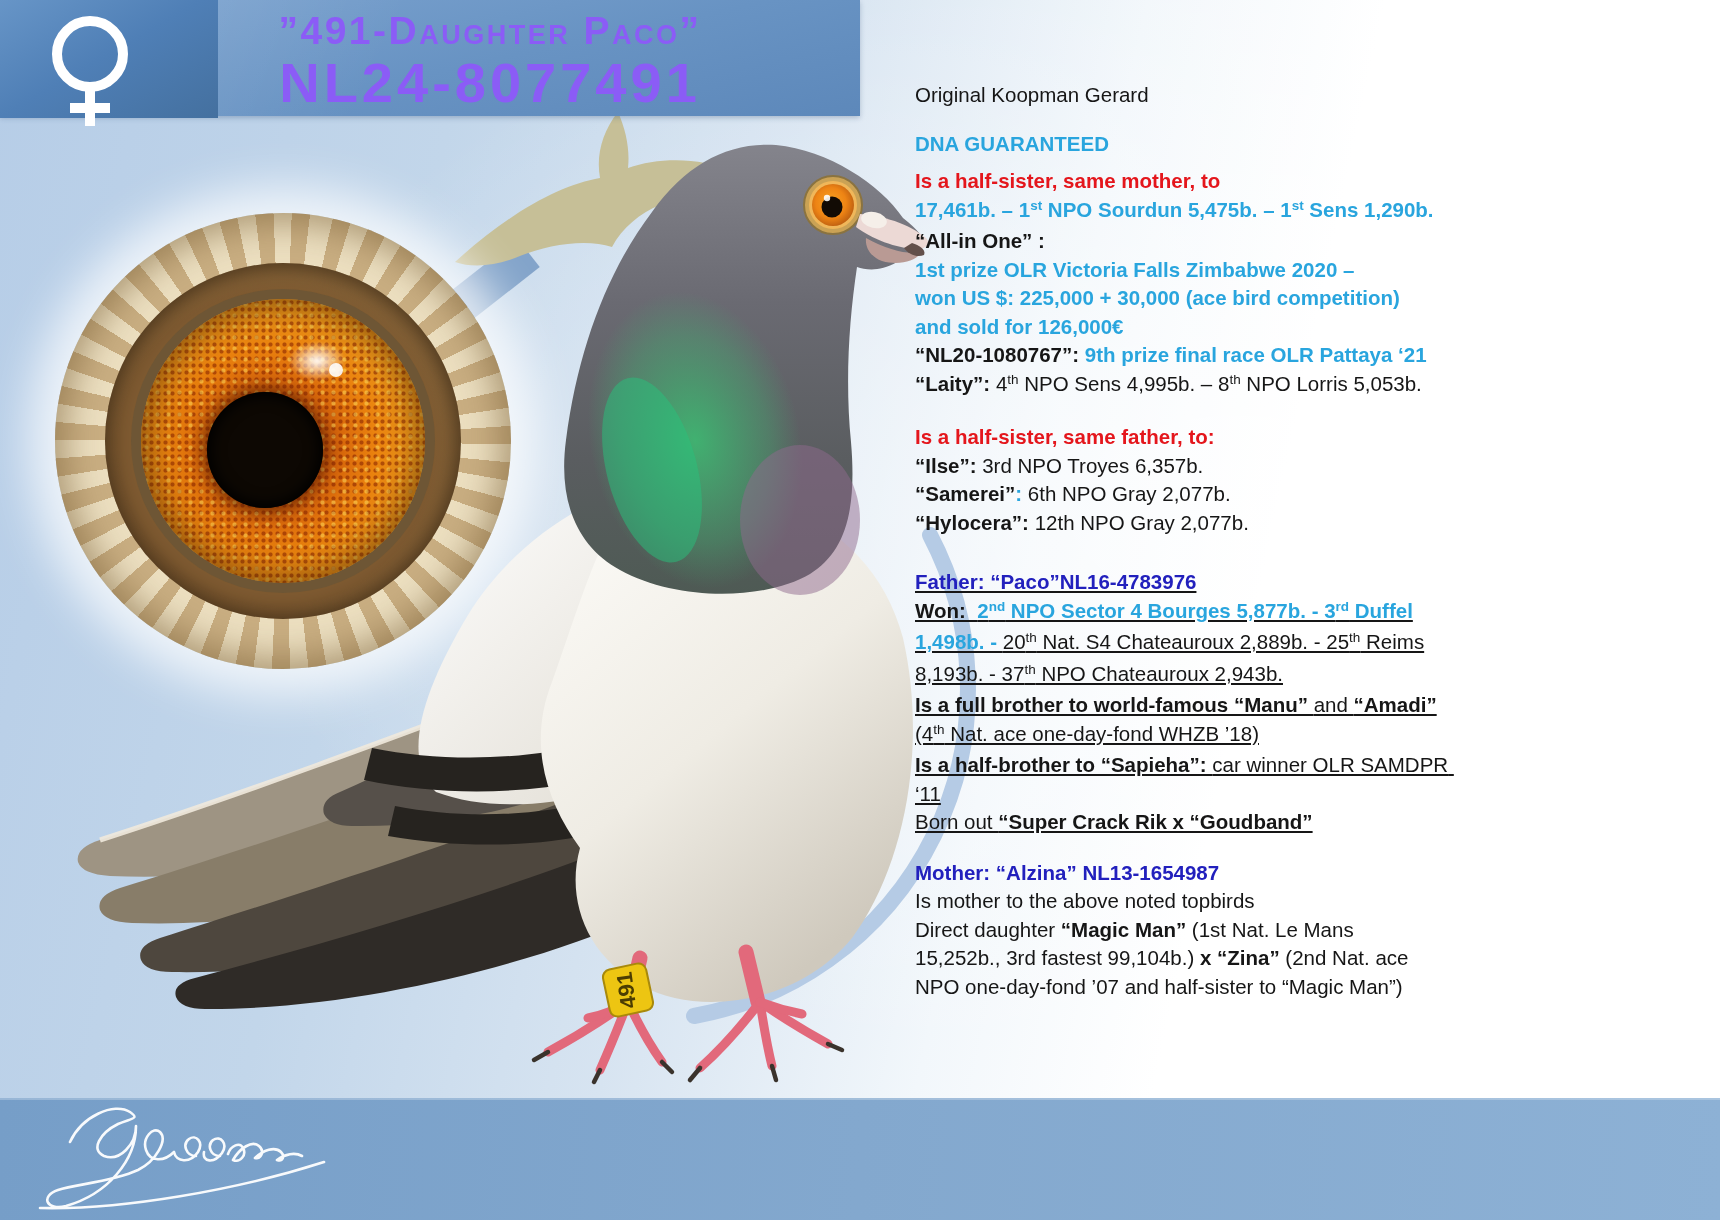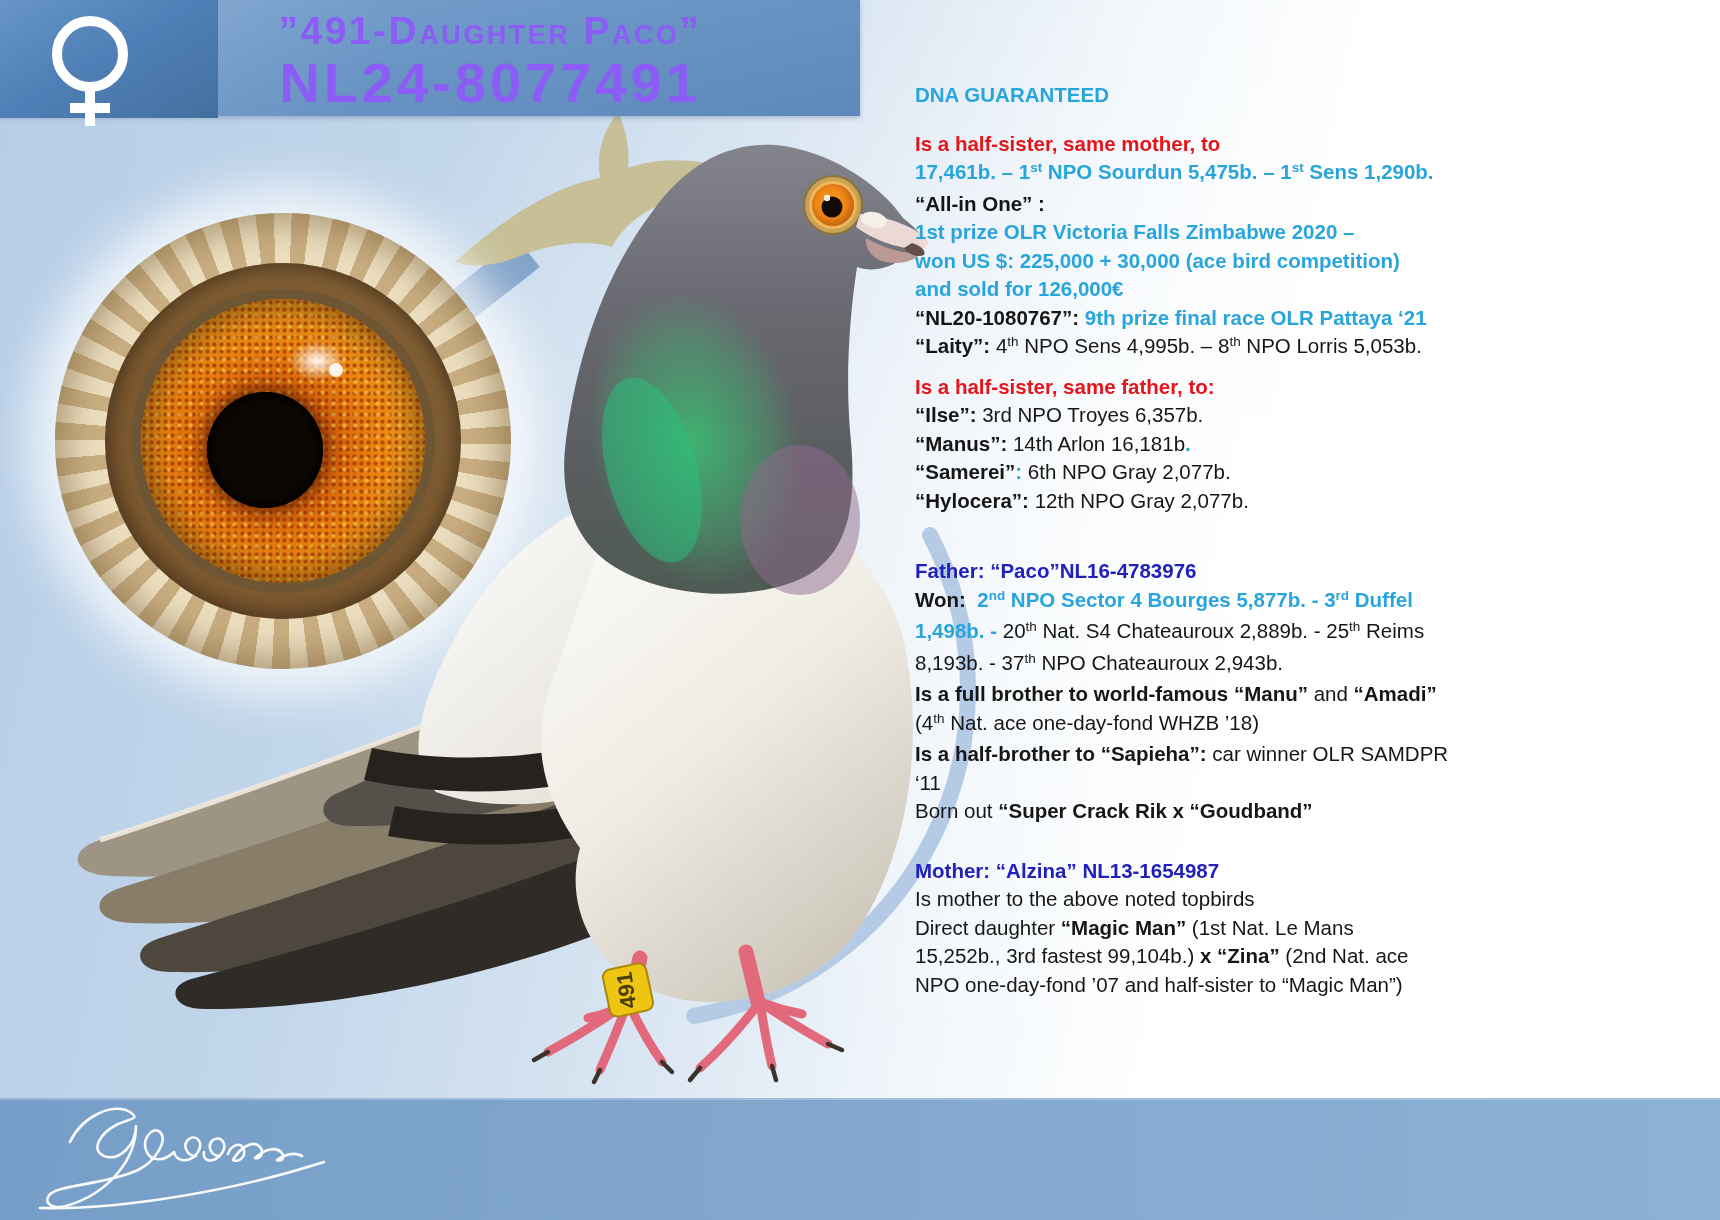--- a/index.html
+++ b/index.html
@@ -58,23 +58,23 @@
       filter:blur(1px);}
   .eye-glint2{position:absolute;left:60%;top:33%;width:14px;height:14px;border-radius:50%;
       background:#fff;opacity:.9;filter:blur(.5px);}
 
   
   .right-col{position:absolute;left:915px;top:81px;width:555px;
       font-size:20.5px;line-height:28.5px;color:#161616;}
   .para{margin:0;}
   .para:nth-child(1){margin-bottom:20px;}
   .para:nth-child(2){margin-bottom:9px;}
-  .para:nth-child(3){margin-bottom:42px;}
+  .para:nth-child(3){margin-bottom:22px;}
   .para:nth-child(4){margin-bottom:31px;}
-  .para:nth-child(5){margin-bottom:30px;}
+  .para:nth-child(5){margin-bottom:22px;text-decoration:underline;}
   .seg{white-space:pre-wrap;}
   .b{font-weight:700;}
   .red{color:var(--red,#e4161c);font-weight:700;}
   .cy{color:var(--cy,#29a5de);font-weight:700;}
   .db{color:var(--db,#2220bd);font-weight:700;}
   .sup{font-size:13.5px;position:relative;top:-7px;letter-spacing:0;}
 
   
   .signature{position:absolute;left:12px;top:1088px;}
 </style>
@@ -224,36 +224,38 @@
       <line x1="40" y1="102" x2="80" y2="102" stroke="#fff" stroke-width="10"></line>
     </svg>
   </div>
   <div class="title-wrap">
     <div class="title-1">”491-Daughter Paco”</div>
     <div class="title-2">NL24-8077491</div>
   </div>
 
   <div class="right-col">
       <div class="para">
+        <div class="line"><span class="seg k">Original Koopman Gerard</span></div>
+      </div>
+      <div class="para">
         <div class="line"><span class="seg cy">DNA GUARANTEED</span></div>
       </div>
       <div class="para">
         <div class="line"><span class="seg red">Is a half-sister, same mother, to</span></div>
         <div class="line"><span class="seg cy">17,461b. – 1</span><span class="seg cy sup">st</span><span class="seg cy"> NPO Sourdun 5,475b. – 1</span><span class="seg cy sup">st</span><span class="seg cy"> Sens 1,290b.</span></div>
         <div class="line"><span class="seg b">“All-in One” :</span></div>
         <div class="line"><span class="seg cy">1st prize OLR Victoria Falls Zimbabwe 2020 –</span></div>
         <div class="line"><span class="seg cy">won US $: 225,000 + 30,000 (ace bird competition)</span></div>
         <div class="line"><span class="seg cy">and sold for 126,000€</span></div>
         <div class="line"><span class="seg b">“NL20-1080767”: </span><span class="seg cy">9th prize final race OLR Pattaya ‘21</span></div>
         <div class="line"><span class="seg b">“Laity”: </span><span class="seg k">4</span><span class="seg k sup">th</span><span class="seg k"> NPO Sens 4,995b. – 8</span><span class="seg k sup">th</span><span class="seg k"> NPO Lorris 5,053b.</span></div>
       </div>
       <div class="para">
         <div class="line"><span class="seg red">Is a half-sister, same father, to:</span></div>
         <div class="line"><span class="seg b">“Ilse”: </span><span class="seg k">3rd NPO Troyes 6,357b.</span></div>
-        <div class="line"><span class="seg b">“Manus”: </span><span class="seg k">14th Arlon 16,181b</span><span class="seg cy">.</span></div>
         <div class="line"><span class="seg b">“Samerei”</span><span class="seg cy">: </span><span class="seg k">6th NPO Gray 2,077b.</span></div>
         <div class="line"><span class="seg b">“Hylocera”: </span><span class="seg k">12th NPO Gray 2,077b.</span></div>
       </div>
       <div class="para">
         <div class="line"><span class="seg db">Father: “Paco”NL16-4783976</span></div>
         <div class="line"><span class="seg b">Won:  </span><span class="seg cy">2</span><span class="seg cy sup">nd</span><span class="seg cy"> NPO Sector 4 Bourges 5,877b. - 3</span><span class="seg cy sup">rd</span><span class="seg cy"> Duffel</span></div>
         <div class="line"><span class="seg cy">1,498b. - </span><span class="seg k">20</span><span class="seg k sup">th</span><span class="seg k"> Nat. S4 Chateauroux 2,889b. - 25</span><span class="seg k sup">th</span><span class="seg k"> Reims</span></div>
         <div class="line"><span class="seg k">8,193b. - 37</span><span class="seg k sup">th</span><span class="seg k"> NPO Chateauroux 2,943b.</span></div>
         <div class="line"><span class="seg b">Is a full brother to world-famous “Manu” </span><span class="seg k">and </span><span class="seg b">“Amadi”</span></div>
         <div class="line"><span class="seg k">(4</span><span class="seg k sup">th</span><span class="seg k"> Nat. ace one-day-fond WHZB ’18)</span></div>

